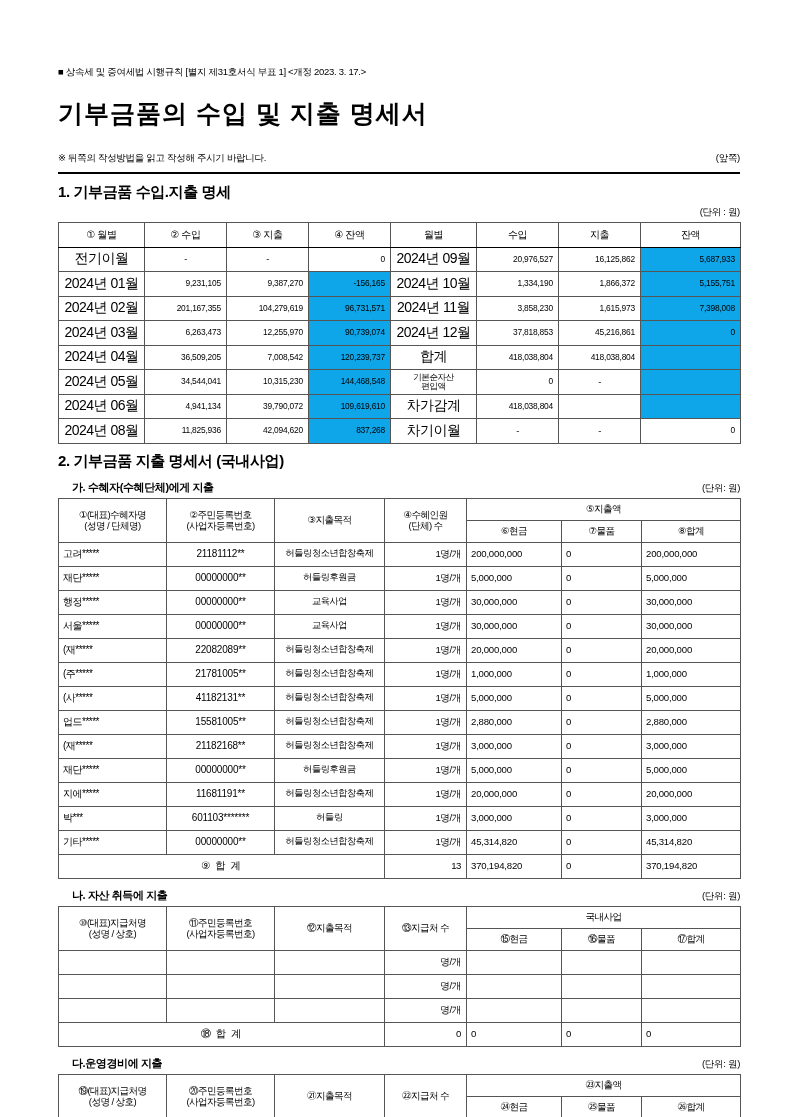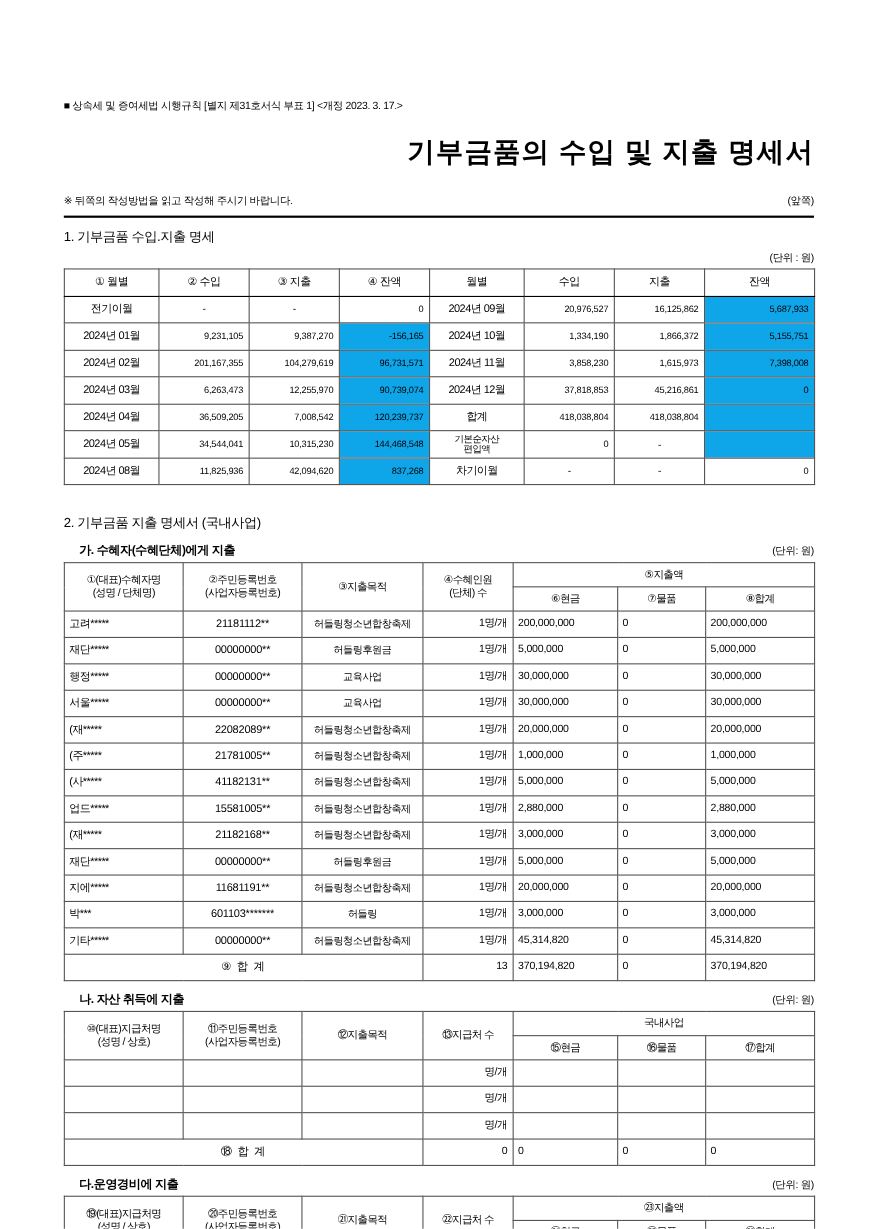--- a/index.html
+++ b/index.html
@@ -30,46 +30,45 @@
     top: 66px;
     width: 682px;
   }
 
   
   .form-ref {
     font-size: 9.5px;
     letter-spacing: -0.3px;
     white-space: nowrap;
     margin-bottom: 18px;
-    margin-top: 24px;
   }
   .doc-title {
-    text-align: right;
+    text-align: left;
     font-size: 25px;
     font-weight: bold;
     letter-spacing: 1px;
     margin: 16px 0 22px 0;
   }
   .notice-row {
     display: flex;
     justify-content: space-between;
     align-items: flex-end;
     font-size: 9.5px;
     letter-spacing: -0.3px;
     margin-bottom: 7px;
   }
   .rule-thick {
     border-top: 2.2px solid #000;
     margin-bottom: 9px;
   }
 
   
   .sec-title {
-    font-size: 12px;
-    font-weight: normal;
+    font-size: 15px;
+    font-weight: bold;
     letter-spacing: -0.4px;
     margin: 0 0 4px 0;
   }
   .sub-head {
     display: flex;
     justify-content: space-between;
     align-items: flex-end;
     margin: 9px 0 3px 0;
   }
   .sub-title {
@@ -126,21 +125,21 @@
     text-align: right;
     font-size: 8.4px;
     letter-spacing: -0.2px;
     padding-right: 5px;
   }
   .ctr { text-align: center; }
   .shade { background: #0ea5e9; }
 
   
   .t1 td, .t1 th { height: 24.5px; }
-  .t1 .mlabel { font-size: 10px; text-align: center; letter-spacing: -0.5px; }
+  .t1 .mlabel { font-size: 14px; text-align: center; letter-spacing: -0.5px; }
   .t1 .twoline { font-size: 8.6px; line-height: 1.02; }
 
   
   .tga td { height: 24px; }
   .tga .purpose {
     text-align: center;
     font-size: 9.2px;
     line-height: 1.0;
     padding-left: 4px;
     word-break: break-all;
@@ -259,33 +258,43 @@
             <td class="mlabel">2024년 05월</td>
             <td class="num">34,544,041</td>
             <td class="num">10,315,230</td>
             <td class="num shade">144,468,548</td>
             <td class="mlabel twoline">기본순자산<br>편입액</td>
             <td class="num">0</td>
             <td class="ctr">-</td>
             <td class="num shade"></td>
           </tr>
           <tr>
+            <td class="mlabel">2024년 06월</td>
+            <td class="num">4,941,134</td>
+            <td class="num">39,790,072</td>
+            <td class="num shade">109,619,610</td>
+            <td class="mlabel">차가감계</td>
+            <td class="num">418,038,804</td>
+            <td class="num"></td>
+            <td class="num shade"></td>
+          </tr>
+          <tr>
             <td class="mlabel">2024년 08월</td>
             <td class="num">11,825,936</td>
             <td class="num">42,094,620</td>
             <td class="num shade">837,268</td>
             <td class="mlabel">차기이월</td>
             <td class="ctr">-</td>
             <td class="ctr">-</td>
             <td class="num">0</td>
           </tr>
         </tbody>
   </table>
 
-  <div class="sec-title" style="margin-top:26px">2. 기부금품 지출 명세서 (국내사업)</div>
+  <div class="sec-title" style="margin-top:8px">2. 기부금품 지출 명세서 (국내사업)</div>
 
   <div class="sub-head">
     <span class="sub-title">가. 수혜자(수혜단체)에게 지출</span>
     <span class="unit-note">(단위: 원)</span>
   </div>
 
   <table class="bdr tga">
     <colgroup>
       <col style="width:108px">
           <col style="width:108px">

